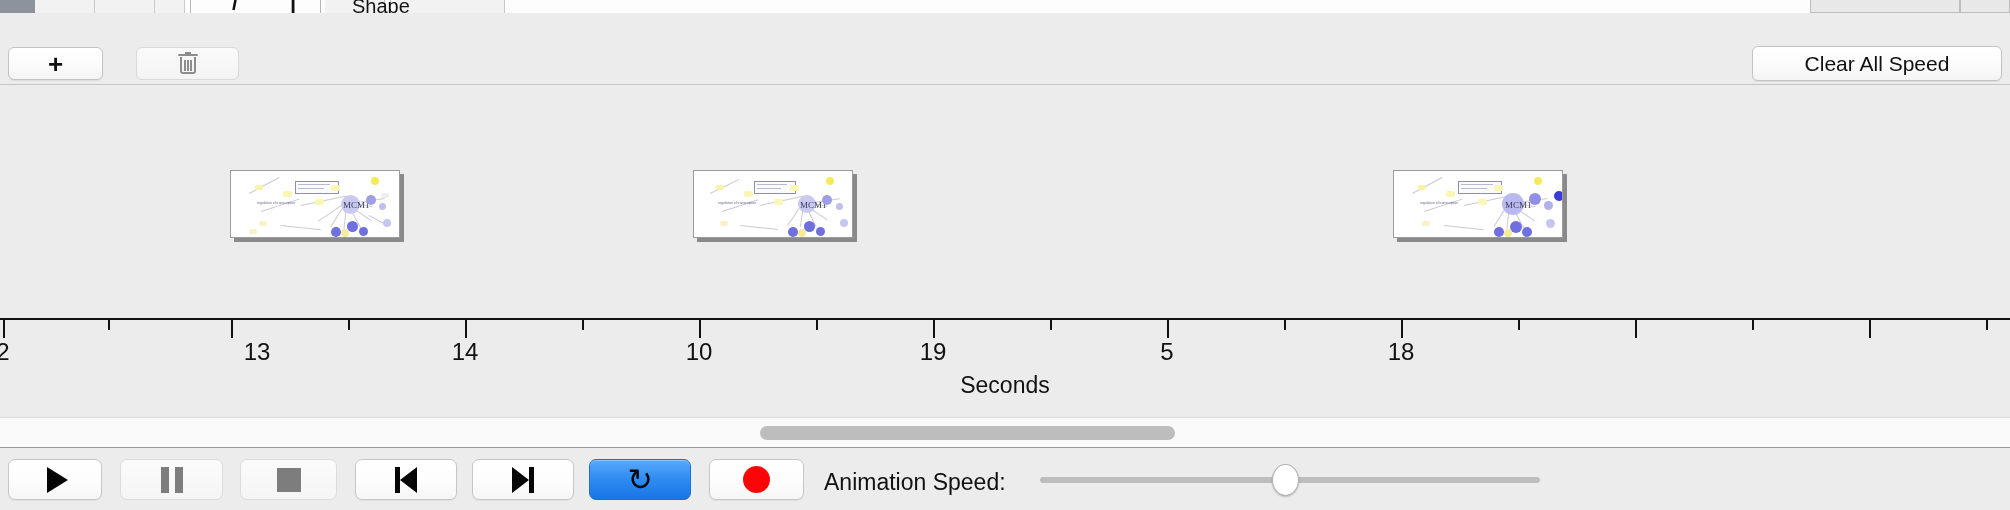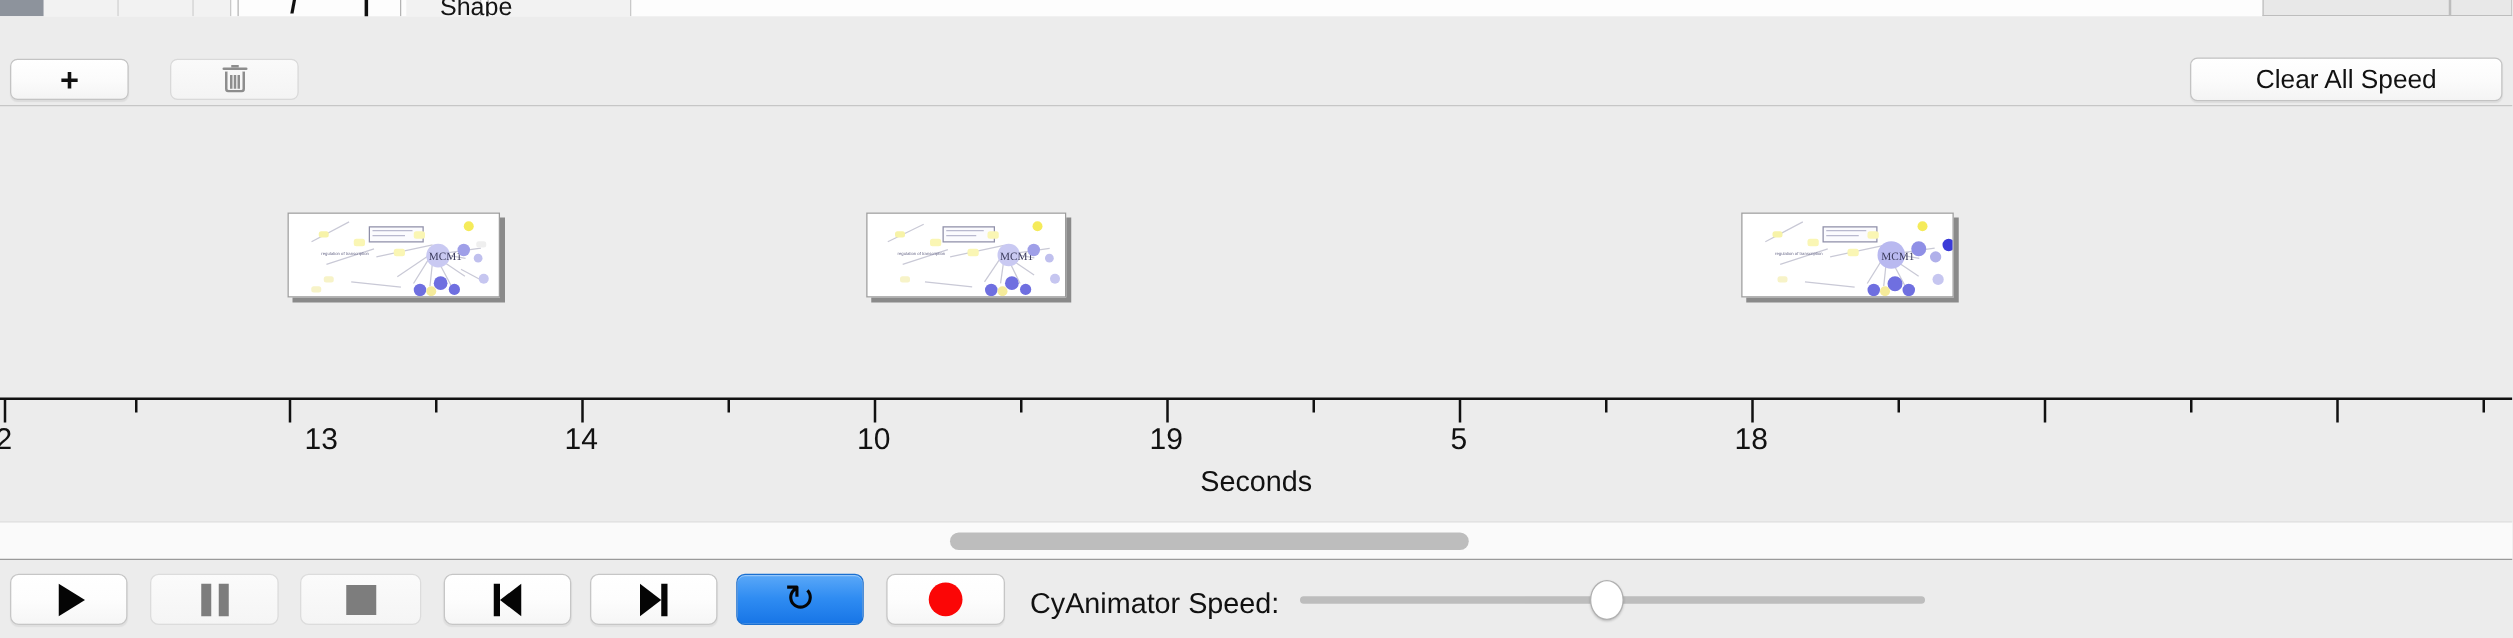--- a/index.html
+++ b/index.html
@@ -400,19 +400,19 @@
     </div>
 
     <div class="cbtn active" style="left:589px; width:102px;">
       <span class="ico-loop">↻</span>
     </div>
 
     <div class="cbtn" style="left:709px; width:95px;">
       <span class="ico-record"></span>
     </div>
 
-    <div class="speed-label" style="left:824px;">CyAnimator Speed:</div>
+    <div class="speed-label" style="left:824px;">Animation Speed:</div>
 
     <div class="slider" style="left:1040px; width:500px;"></div>
     <div class="slider-thumb" style="left:1272px; top:15px;"></div>
   </div>
 
 </div>
 
 </body></html>

